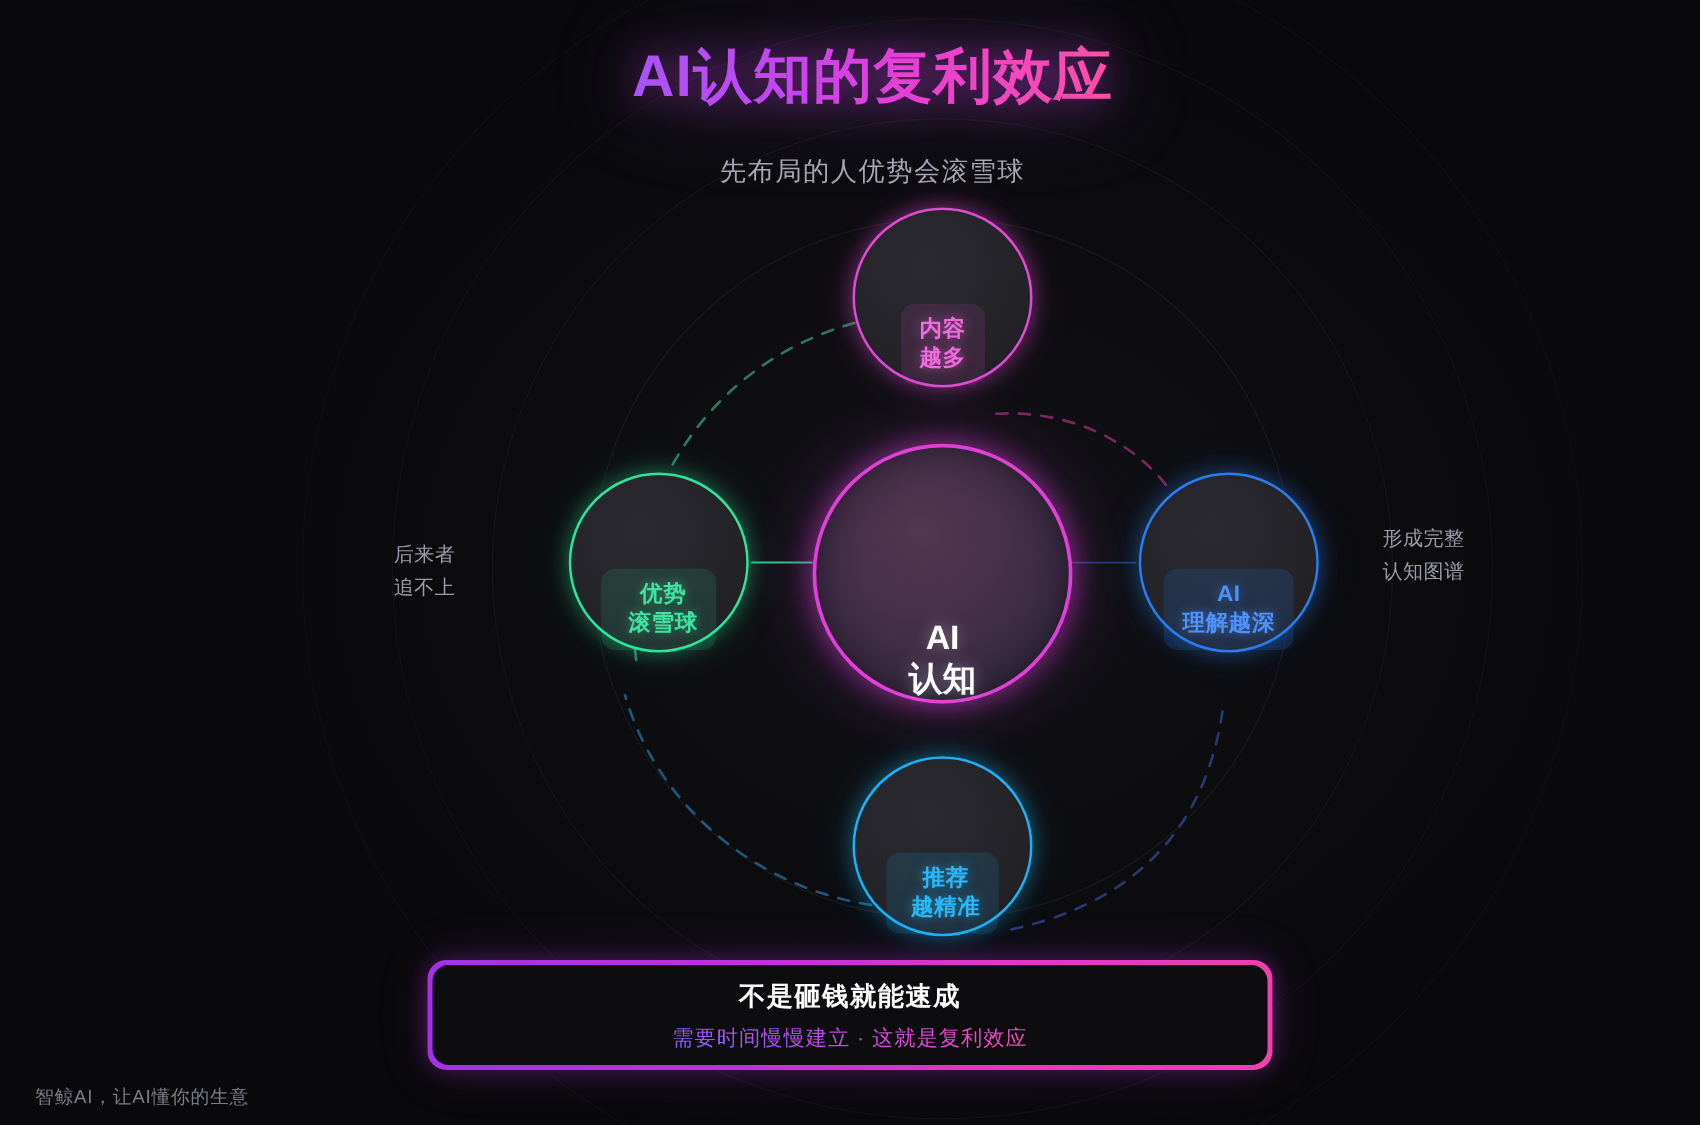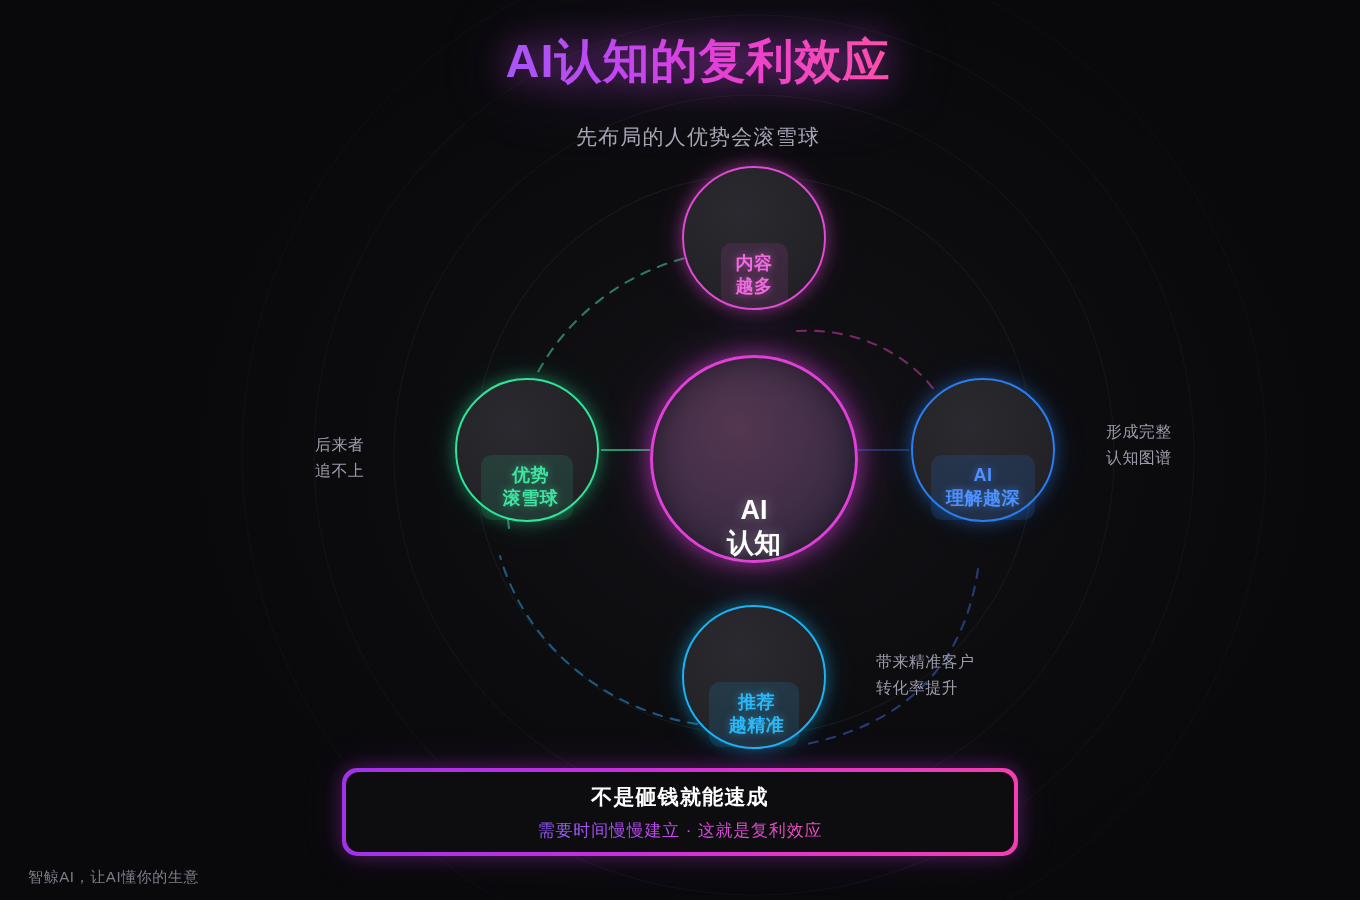--- a/index.html
+++ b/index.html
@@ -257,24 +257,20 @@
     <div class="chip chip-cyan">
       <div>推荐</div>
       <div>越精准</div>
     </div>
   </div>
 
   <div class="anno anno-right">
     <div>形成完整</div>
     <div>认知图谱</div>
   </div>
-  <div class="anno anno-bot-right">
-    <div>带来精准客户</div>
-    <div>转化率提升</div>
-  </div>
   <div class="anno anno-left">
     <div>后来者</div>
     <div>追不上</div>
   </div>
 
   <div class="banner-wrap">
     <div class="banner-inner">
       <div class="banner-main">不是砸钱就能速成</div>
       <div class="banner-sub">需要时间慢慢建立 · 这就是复利效应</div>
     </div>

